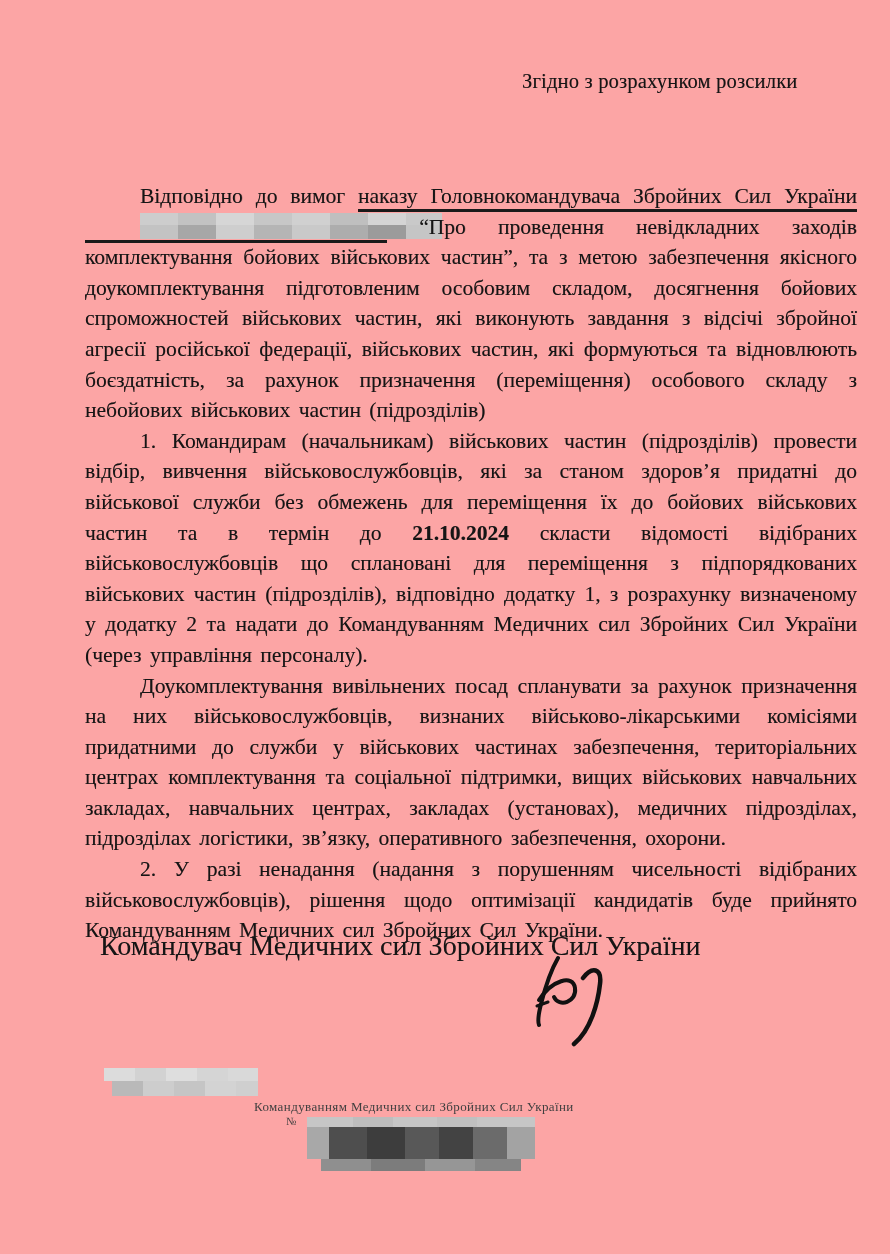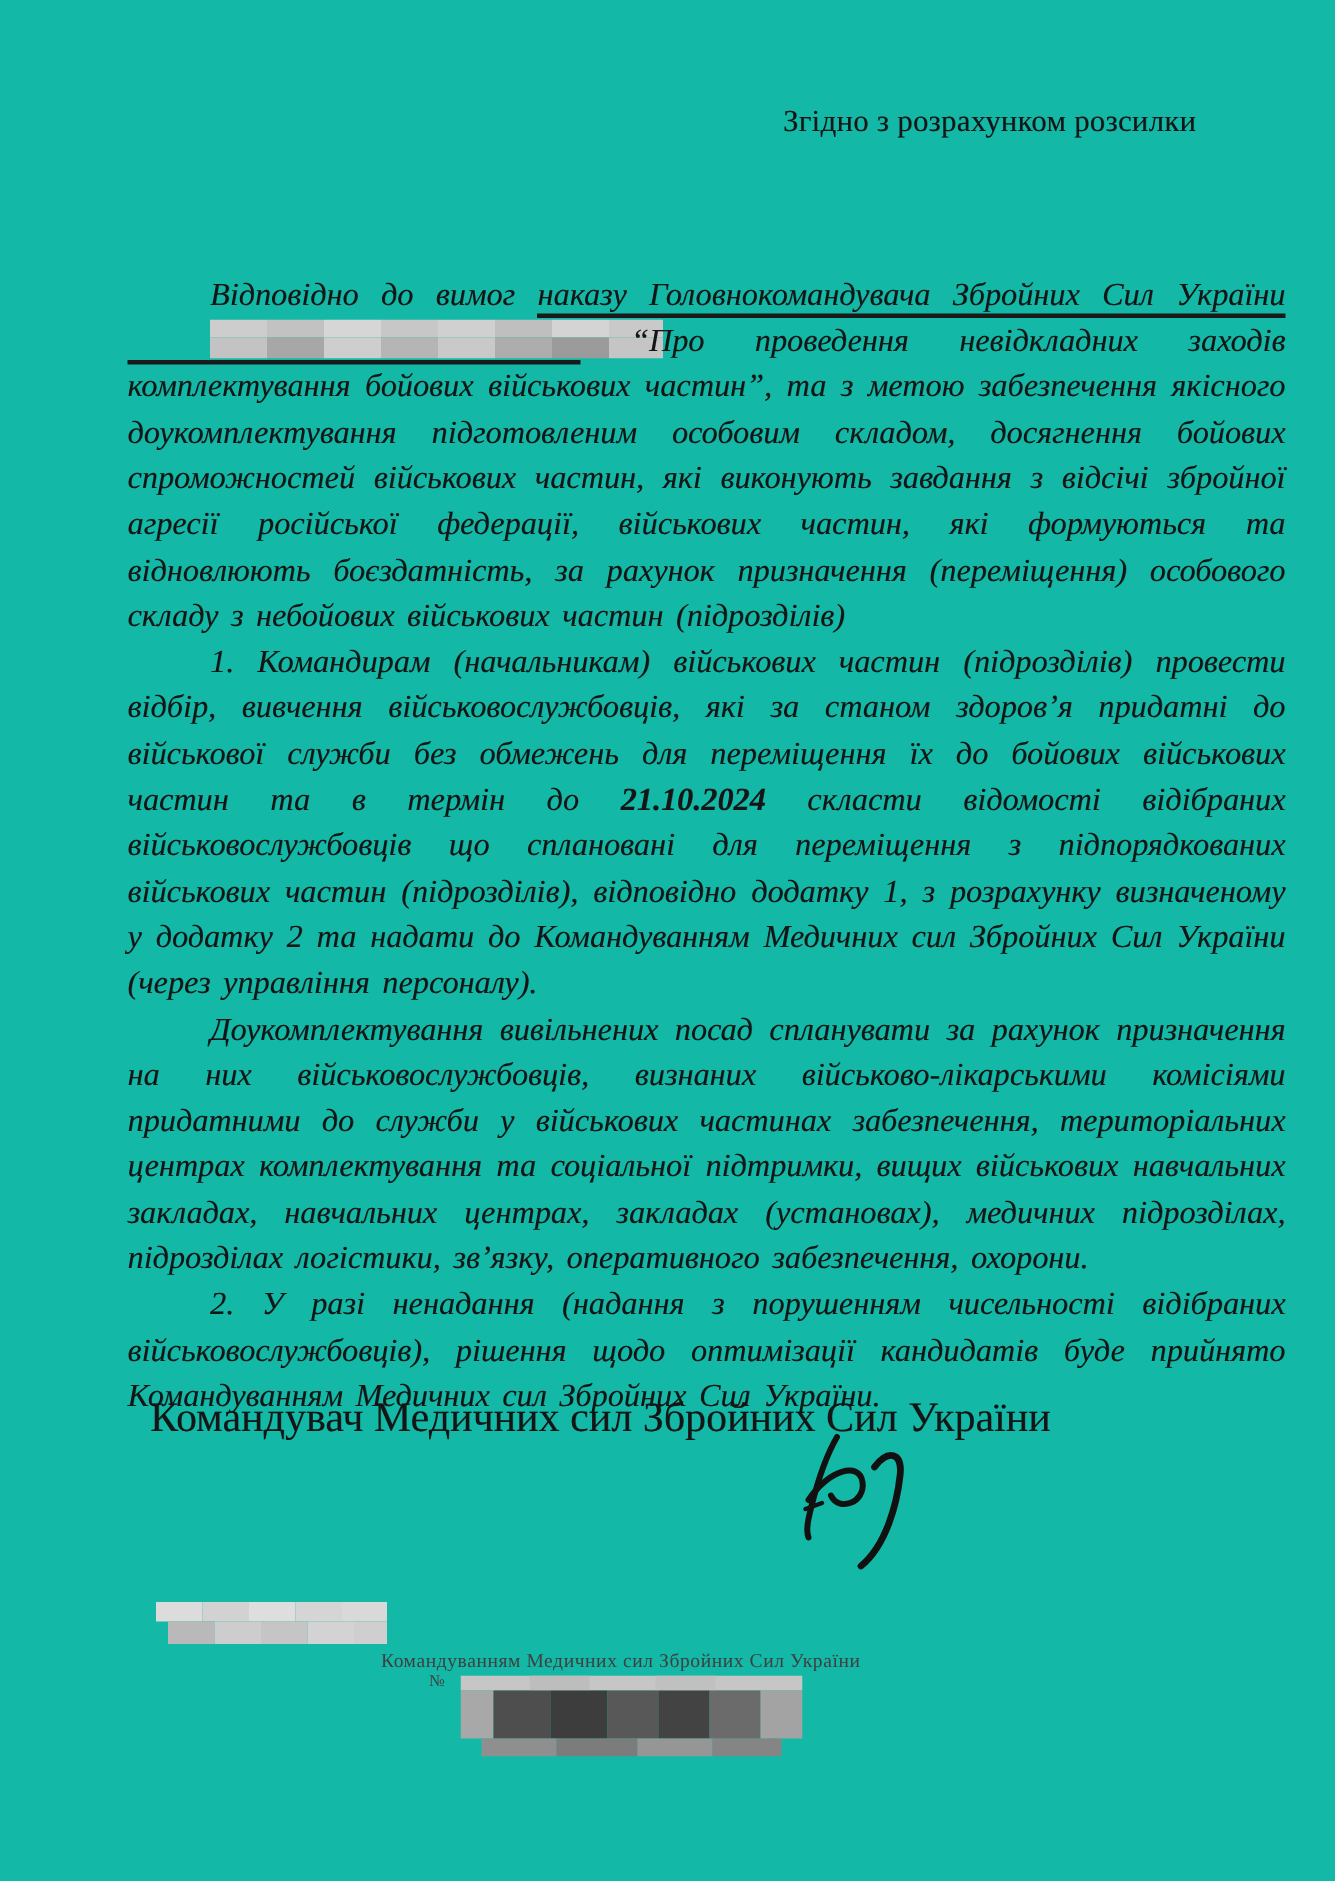--- a/index.html
+++ b/index.html
@@ -1,28 +1,28 @@
 <!DOCTYPE html>
 <html><head>
 <meta charset="utf-8">
 <style>
   html, body { margin:0; padding:0; background:#ffffff; }
   .page {
-    position:relative; width:890px; height:1254px; background:#14b8a6;
+    position:relative; width:890px; height:1254px; background:#fca5a5;
     font-family:"Liberation Serif","DejaVu Serif",serif; color:#151515;
     overflow:hidden;
     text-shadow:0.3px 0.2px 0 rgba(0,0,0,0.35);
   }
   .dist-note{
     position:absolute; top:70px; left:522px; width:330px;
     font-size:20.5px; letter-spacing:0.2px; white-space:nowrap;
   }
   .body-text{
     position:absolute; top:181px; left:85px; width:772px;
-    font-size:21.5px; line-height:30.6px; text-align:justify; word-spacing:3px;font-style:italic;
+    font-size:21.5px; line-height:30.6px; text-align:justify; word-spacing:3px;
   }
   .para{ margin:0; text-indent:55px; }
   .demand{ font-weight:bold; }
   .hand-underline{ border-bottom:3px solid #1a1a1a; padding-bottom:1px; }
   .date-bold{ font-weight:bold; }
   .redact-inline{
     display:inline-block; width:302px; height:26px; vertical-align:-5px; line-height:0;
   }
   .sig-block{
     position:absolute; top:932px; left:100px; width:735px;

